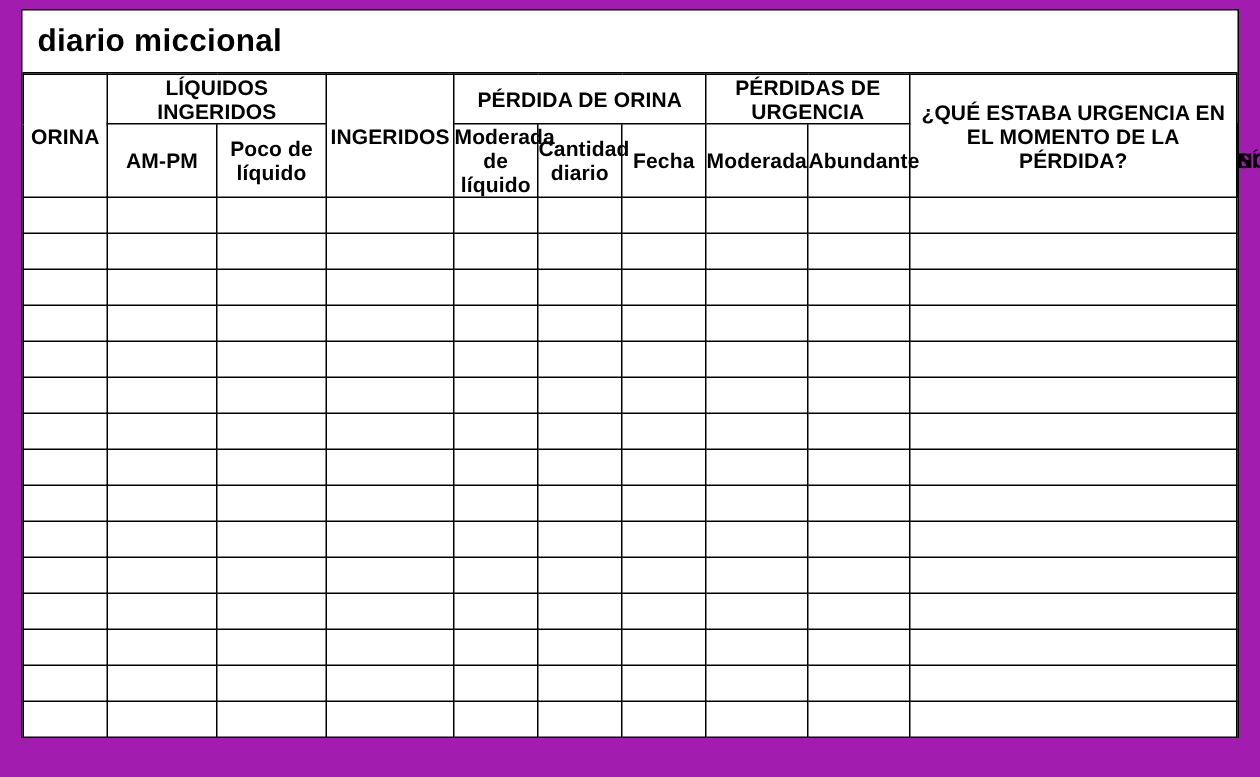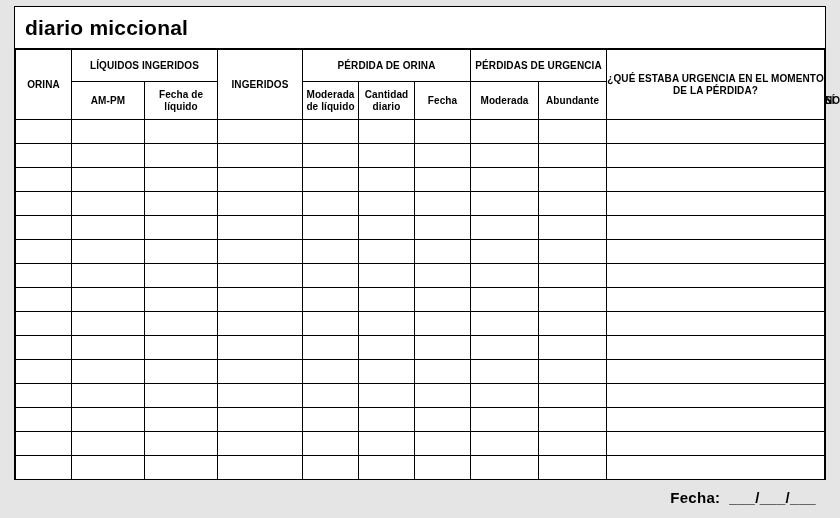--- a/index.html
+++ b/index.html
@@ -11,21 +11,21 @@
     width: 840px;
     height: 518px;
     font-family: "Liberation Sans", sans-serif;
     color: #000000;
     overflow: hidden;
   }
   #page {
     position: relative;
     width: 840px;
     height: 518px;
-    background: #e5e5e5;
+    background: #a21caf;
   }
   .sheet {
     position: absolute;
     left: 14px;
     top: 6px;
     width: 812px;
     border: 1px solid #000;
     border-bottom: none;
     background: #fff;
     box-sizing: border-box;
@@ -52,21 +52,21 @@
   table.diary td, table.diary th {
     border: 1px solid #000;
     padding: 0;
     margin: 0;
     text-align: center;
     vertical-align: middle;
     font-weight: bold;
     box-sizing: border-box;
   }
   table.diary th {
-    font-size: 10px;
+    font-size: 14px;
     line-height: 1.15;
     letter-spacing: 0.1px;
   }
   th.h-top { height: 32px; }
   th.h-sub { height: 38px; }
   th.small {
     font-size: 7.5px;
     font-weight: bold;
     line-height: 1.2;
     padding: 0 2px;
@@ -122,21 +122,21 @@
         <tr>
           <th class="h-top med" rowspan="2" style="width:56px">ORINA</th>
           <th class="h-top med" colspan="2" style="width:146px">LÍQUIDOS INGERIDOS</th>
           <th class="h-top med" rowspan="2" style="width:85px">INGERIDOS</th>
           <th class="h-top med" colspan="3" style="width:168px">PÉRDIDA DE ORINA</th>
           <th class="h-top med" colspan="2" style="width:136px">PÉRDIDAS DE URGENCIA</th>
           <th class="h-top question" rowspan="2" style="width:218px">¿QUÉ ESTABA URGENCIA EN EL MOMENTO DE LA PÉRDIDA?</th>
         </tr>
         <tr>
           <th class="h-sub med" style="width:73px">AM-PM</th>
-          <th class="h-sub med" style="width:73px">Fecha de líquido</th>
+          <th class="h-sub med" style="width:73px">Poco de líquido</th>
           <th class="h-sub small" style="width:73px">Moderada de líquido</th>
           <th class="h-sub small" style="width:85px">Cantidad diario</th>
           <th class="h-sub med" style="width:53px">Fecha</th>
           <th class="h-sub med" style="width:60px">Moderada</th>
           <th class="h-sub med" style="width:66px">Abundante</th>
           <th class="h-sub med" style="width:68px">SÍ</th>
           <th class="h-sub med" style="width:68px">NO</th>
         </tr>
       </thead>
       <tbody id="diary-body">
@@ -318,17 +318,14 @@
             <td style="width: 66px;"></td>
             <td style="width: 68px;"></td>
             <td style="width: 68px;"></td>
             <td style="width: 218px;"></td>
           </tr>
         </tbody>
     </table>
 
   </div>
 
-  <div class="footer">
-    <span class="fecha">Fecha:  ___/___/___</span>
-  </div>
 
 </div>
 
 </body></html>

